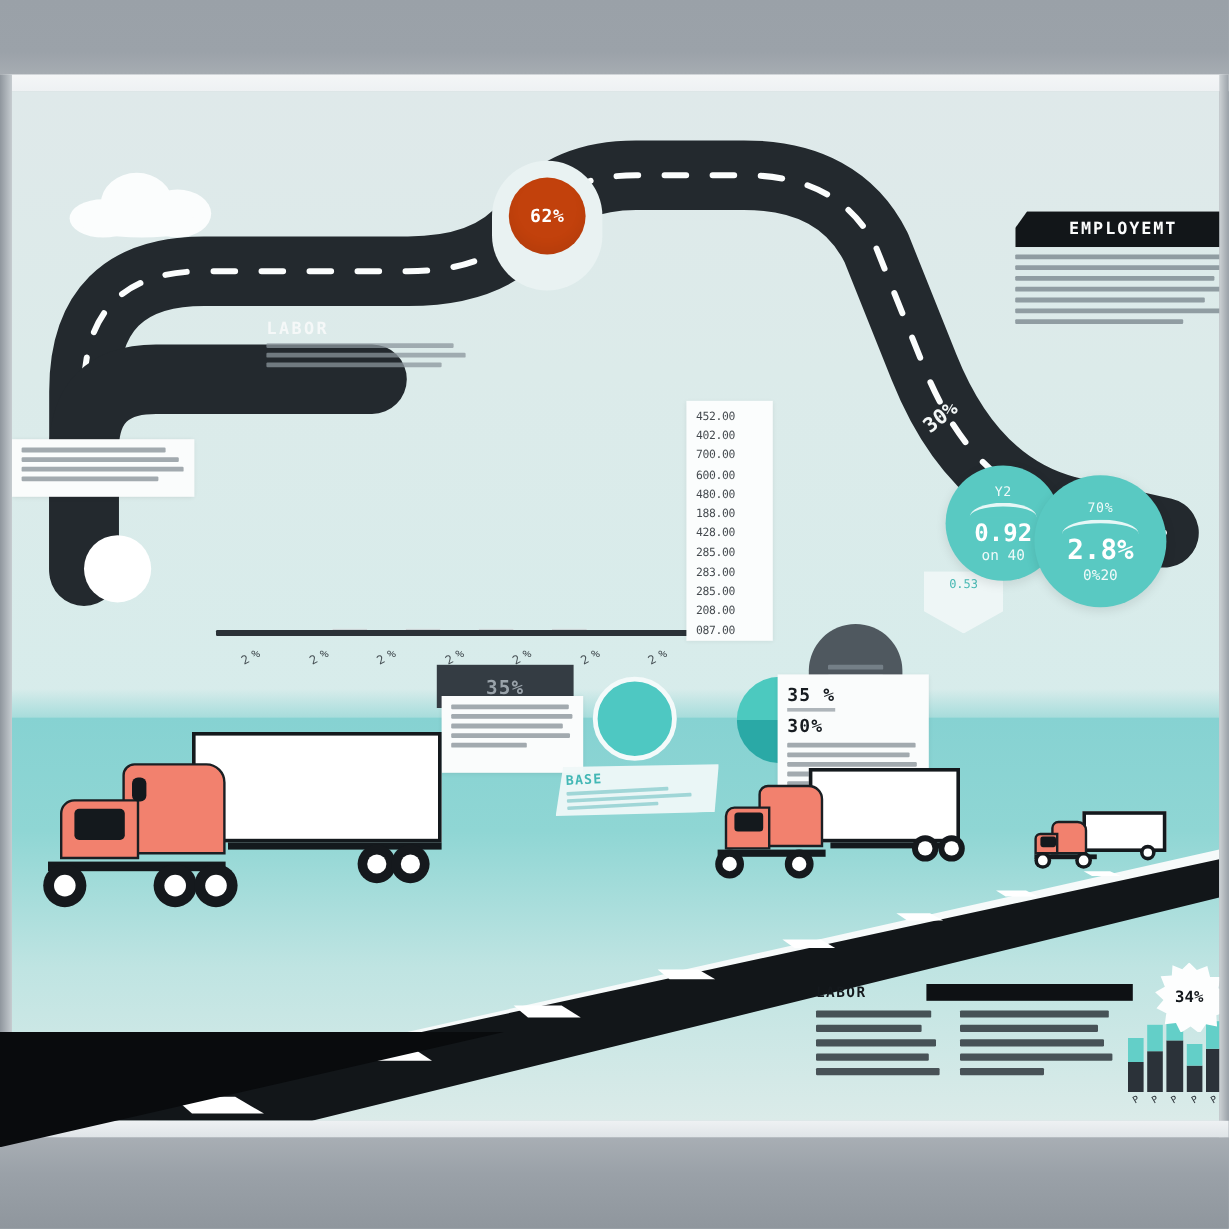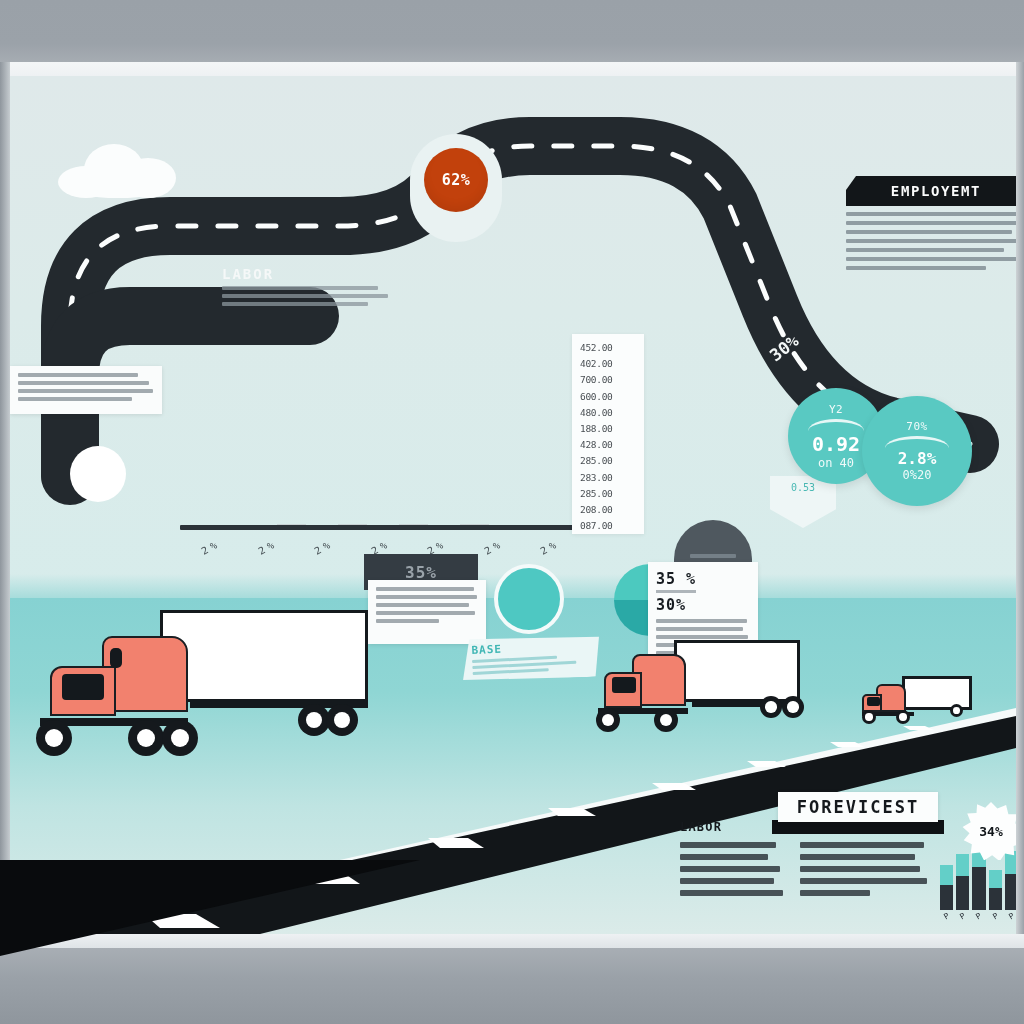--- a/index.html
+++ b/index.html
@@ -76,21 +76,21 @@
     display:flex;flex-direction:column;align-items:center;justify-content:center;
     color:#fff;text-align:center;box-shadow:0 3px 9px rgba(0,0,0,.10);}
   .bub-a{left:778px;top:312px;width:96px;height:96px;}
   .bub-b{left:852px;top:320px;width:110px;height:110px;}
   .bub-top{font-size:11px;opacity:.92;font-family:"DejaVu Sans Mono", monospace;
     letter-spacing:.5px;margin-bottom:3px;}
   .bub-arc{width:58%;height:9px;border-top:3px solid rgba(255,255,255,.85);
     border-radius:50%/12px 12px 0 0;margin-bottom:1px;}
   .bub-val{font-size:20px;font-weight:700;font-family:"DejaVu Sans Mono", monospace;}
   .bub-sub{font-size:12px;opacity:.9;font-family:"DejaVu Sans Mono", monospace;}
-  .bub-b .bub-val{font-size:16px;}
+  .bub-b .bub-val{font-size:23px;}
 
   .bub-tag{position:absolute;left:760px;top:400px;width:66px;height:52px;z-index:13;
     background:#eef6f6;clip-path:polygon(0 0,100% 0,100% 64%,50% 100%,0 64%);
     display:flex;align-items:flex-start;justify-content:center;padding-top:6px;
     box-sizing:border-box;}
   .bub-tag span{color:#4ab9b4;font-size:10px;line-height:1.15;text-align:center;
     font-family:"DejaVu Sans Mono", monospace;}
 
   
   .chart{position:absolute;left:176px;top:268px;width:392px;height:198px;z-index:10;}
@@ -115,21 +115,21 @@
     font-family:"DejaVu Sans Mono", monospace;opacity:.82;white-space:nowrap;}
 
   
   .card{position:absolute;background:#fafcfc;z-index:15;
     box-shadow:0 1px 4px rgba(0,0,0,.10);box-sizing:border-box;}
   .card .lines{display:block;}
   .tline{height:4px;background:#6c7880;opacity:.62;border-radius:1px;margin-bottom:4px;}
 
   .card-left{left:0px;top:290px;width:152px;height:48px;padding:7px 8px;}
   .card-mid{left:358px;top:504px;width:118px;height:64px;padding:7px 8px;}
-  .card-stats{left:638px;top:486px;width:110px;height:100px;padding:8px;}
+  .card-stats{left:638px;top:486px;width:126px;height:100px;padding:8px;}
   .card-stats .big{color:#171c21;font-size:15px;font-weight:700;letter-spacing:1px;
     font-family:"DejaVu Sans Mono", monospace;}
   .card-stats .big2{color:#171c21;font-size:15px;font-weight:700;letter-spacing:1px;
     font-family:"DejaVu Sans Mono", monospace;margin-top:2px;}
   .card-stats .mini{height:3px;width:40px;background:#7b868d;opacity:.6;margin:2px 0 3px;}
 
   
   .plaque{position:absolute;left:354px;top:478px;width:114px;height:36px;
     background:#343c43;z-index:14;display:flex;align-items:center;
     justify-content:center;}
@@ -487,23 +487,20 @@
         <div class="tr-wheel" style="left:38px;top:40px;width:14px;height:14px;"></div>
         <div class="tr-wheel" style="left:92px;top:34px;width:13px;height:13px;"></div>
       </div>
 
       
       
     </div>
 
     <div class="fc">
       <div class="fc-black"></div>
-      <div class="fc-tab">
-        <span>FOREVICEST</span>
-      </div>
       <div class="fc-sub">LABOR</div>
       <div class="fc-col fc-c1">
           <div class="tline" style="width: 92%;"></div>
           <div class="tline" style="width: 85%;"></div>
           <div class="tline" style="width: 96%;"></div>
           <div class="tline" style="width: 90%;"></div>
           <div class="tline" style="width: 99%;"></div>
         </div>
       <div class="fc-col fc-c2">
           <div class="tline" style="width: 97%;"></div>

